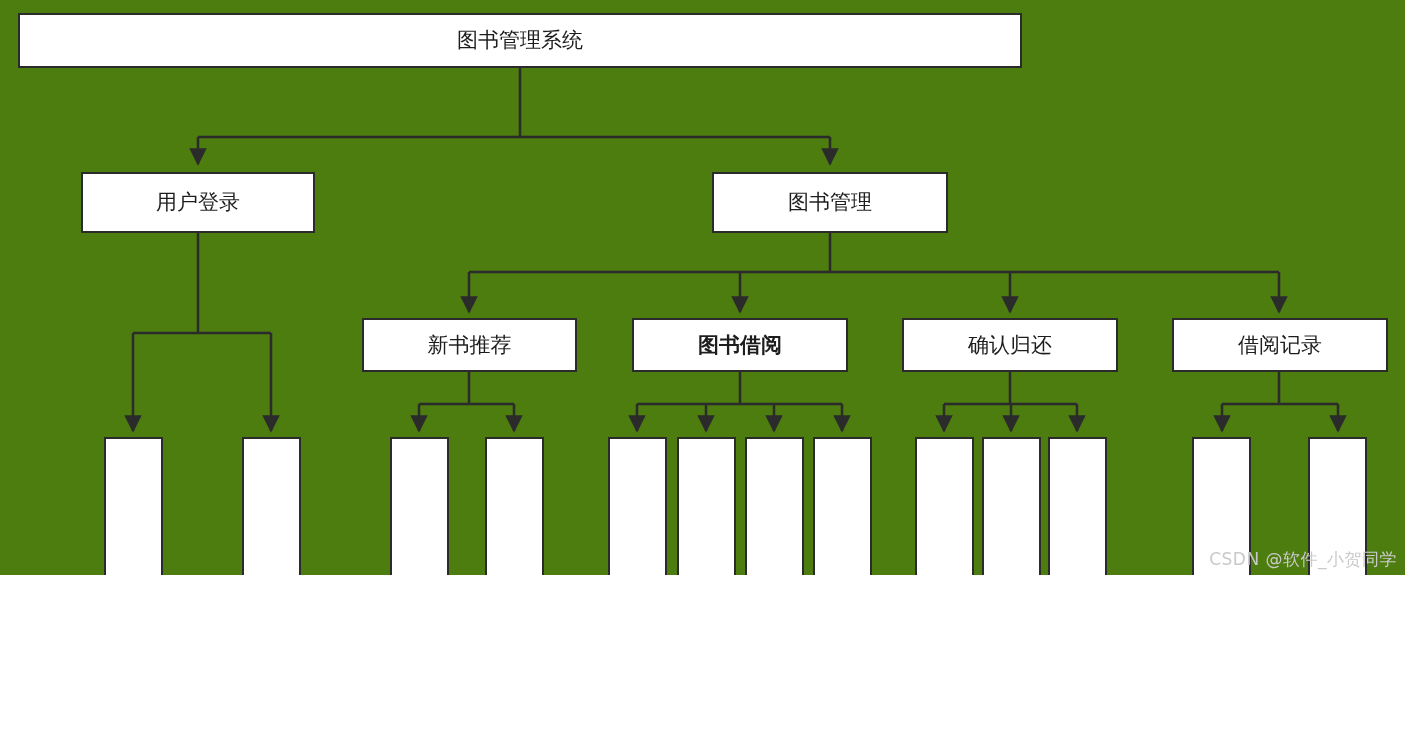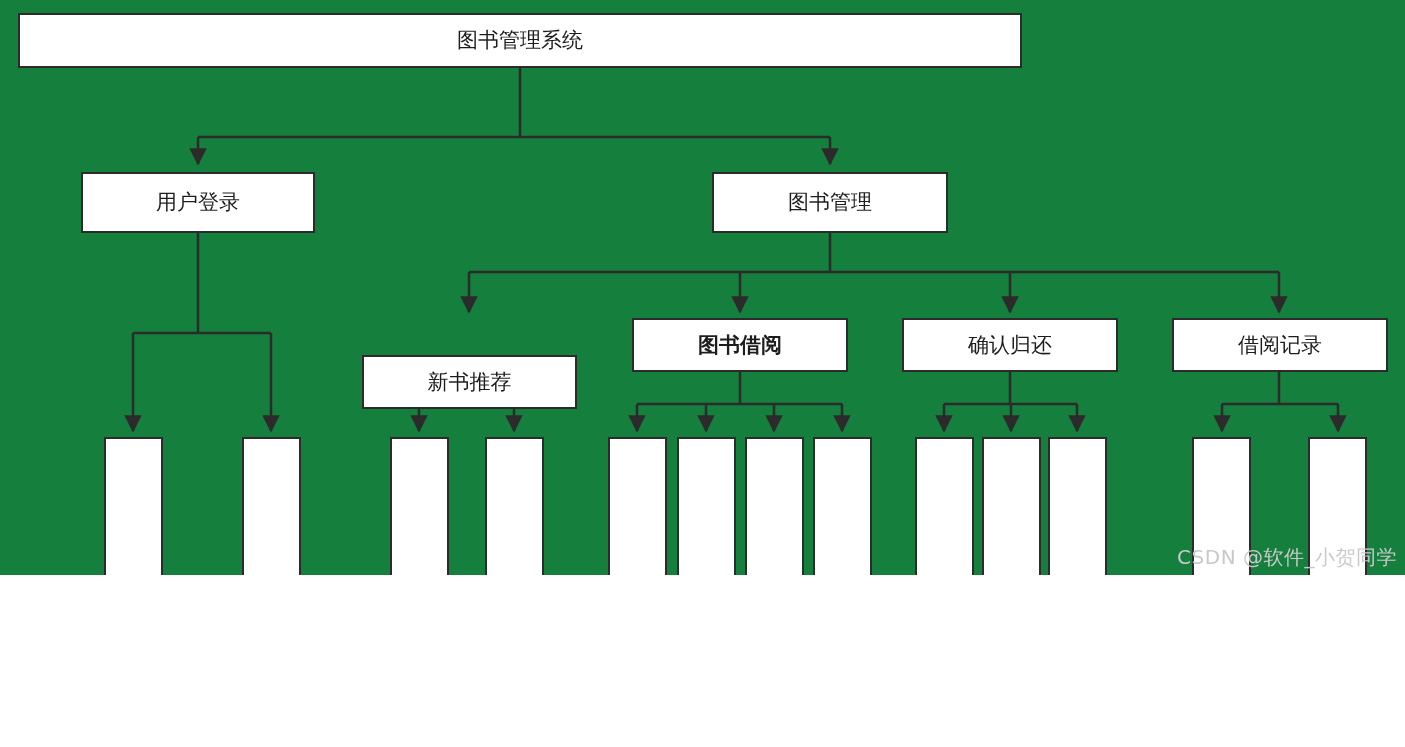--- a/index.html
+++ b/index.html
@@ -7,21 +7,21 @@
     padding: 0;
     background: #ffffff;
   }
   body {
     font-family: "DejaVu Sans", "Liberation Sans", sans-serif;
   }
   #canvas {
     position: relative;
     width: 1405px;
     height: 575px;
-    background: #15803d;
+    background: #4d7c0f;
     overflow: hidden;
   }
   #wires {
     position: absolute;
     left: 0;
     top: 0;
     width: 1405px;
     height: 747px;
   }
   .node {
@@ -50,21 +50,21 @@
   }
   .node.vert .label {
     writing-mode: vertical-rl;
     text-orientation: upright;
     white-space: normal;
   }
   .watermark {
     position: absolute;
     right: 8px;
     bottom: 4px;
-    font-size: 20px;
+    font-size: 17px;
     color: #c9c9c9;
     letter-spacing: 0.5px;
     white-space: nowrap;
     user-select: none;
   }
 </style>
 </head>
 <body>
 
 <div id="canvas">
@@ -123,21 +123,21 @@
     <span class="label">图书管理系统</span>
   </div>
 
   <div class="node horiz" style="left:81px; top:172px; width:234px; height:61px;">
     <span class="label">用户登录</span>
   </div>
   <div class="node horiz" style="left:712px; top:172px; width:236px; height:61px;justify-content:center;">
     <span class="label">图书管理</span>
   </div>
 
-  <div class="node horiz" style="left:362px; top:318px; width:215px; height:54px;margin-top:37px;">
+  <div class="node horiz" style="left:362px; top:318px; width:215px; height:54px;">
     <span class="label">新书推荐</span>
   </div>
   <div class="node horiz" style="left:632px; top:318px; width:216px; height:54px;font-weight:bold;">
     <span class="label">图书借阅</span>
   </div>
   <div class="node horiz" style="left:902px; top:318px; width:216px; height:54px;">
     <span class="label">确认归还</span>
   </div>
   <div class="node horiz" style="left:1172px; top:318px; width:216px; height:54px;">
     <span class="label">借阅记录</span>

